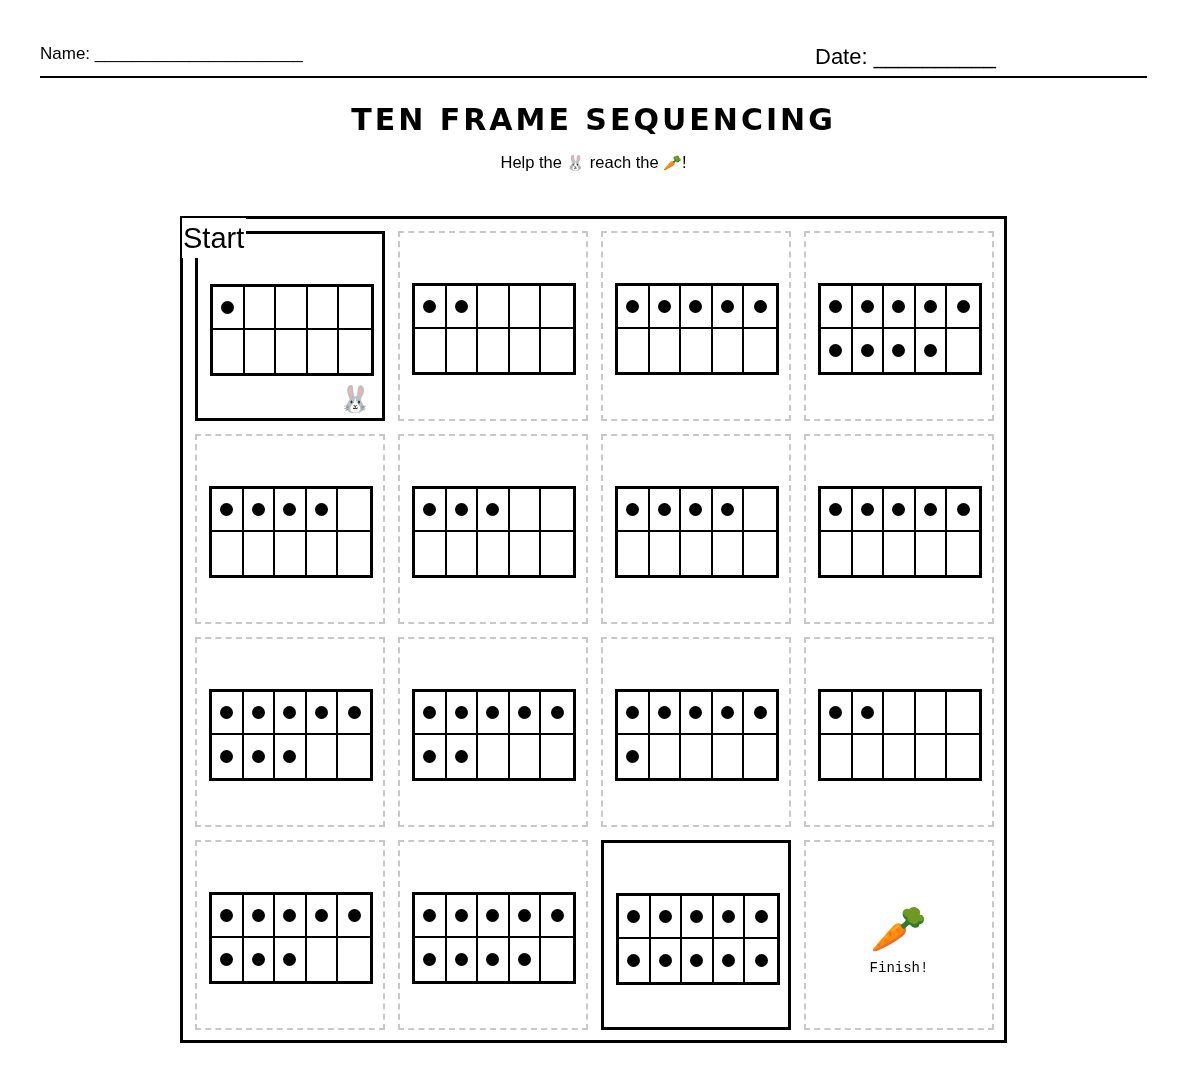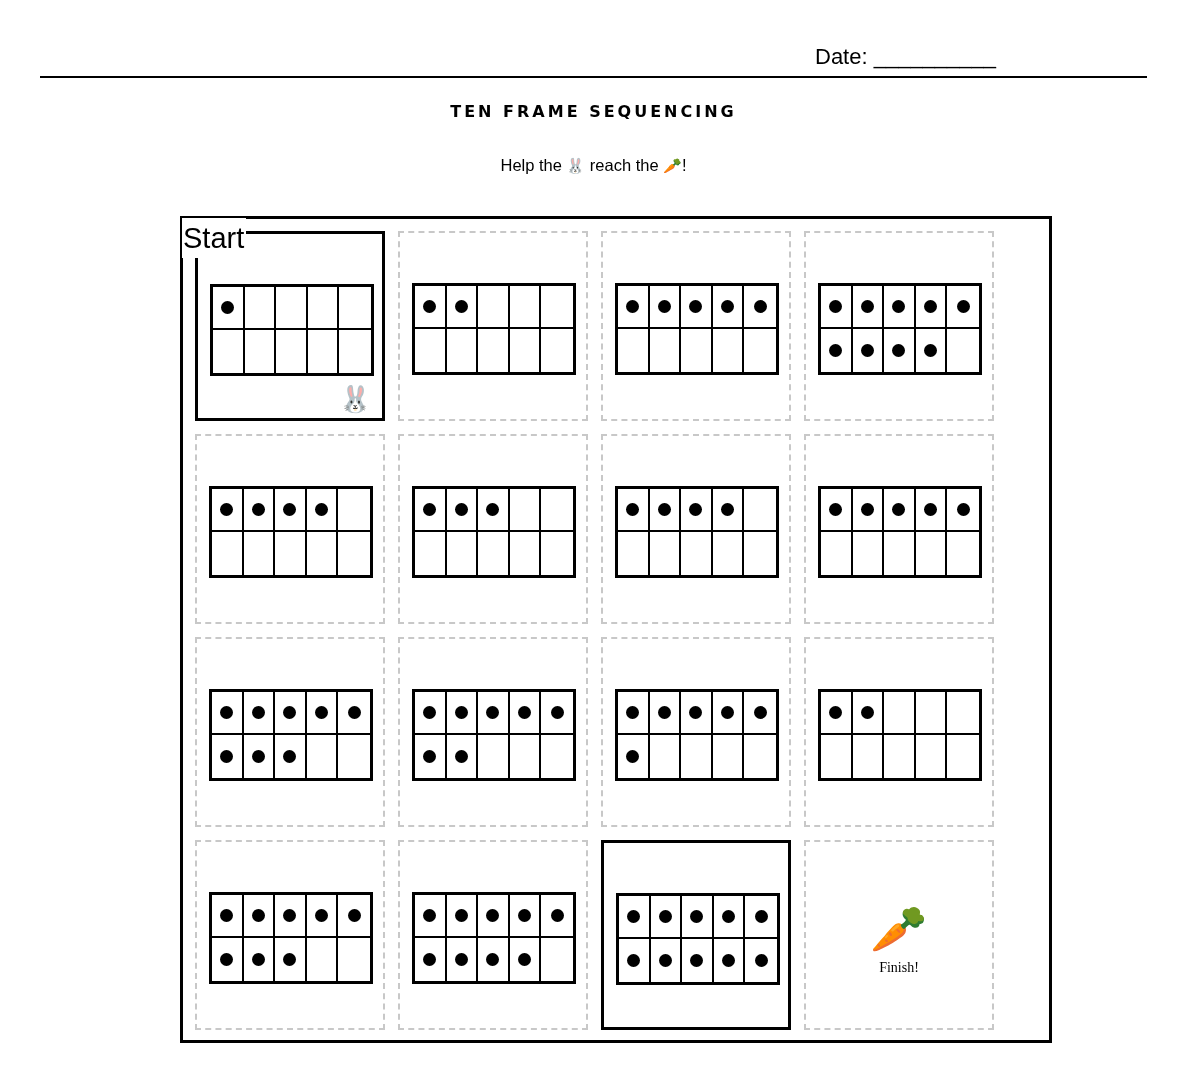--- a/index.html
+++ b/index.html
@@ -1,41 +1,42 @@
 <!DOCTYPE html>
 <html><head>
 <meta charset="utf-8">
 <style>
   html, body { margin:0; padding:0; background:#ffffff; }
   body { width:1187px; height:1084px; position:relative; font-family:"DejaVu Sans", "Liberation Sans", sans-serif; color:#000; overflow:hidden; }
   .header { position:absolute; left:40px; top:42px; width:1107px; height:34px; border-bottom:2px solid #000; }
   .hdr-name { position:absolute; left:0; top:2px; font-size:17px; font-family:"Liberation Sans", sans-serif; }
   .hdr-date { position:absolute; left:775px; top:2px; font-size:22px; font-family:"Liberation Sans", sans-serif; }
-  .title { position:absolute; left:0; width:1187px; top:102px; text-align:center; font-size:16px; font-weight:bold; letter-spacing:3px; font-family:"DejaVu Sans", sans-serif; }
-  .instr { position:absolute; left:0; width:1187px; top:152px; text-align:center; font-size:16.5px; line-height:27px; font-family:"Liberation Sans", sans-serif; }
+  .title { position:absolute; left:0; width:1187px; top:102px; text-align:center; font-size:30px; font-weight:bold; letter-spacing:3px; font-family:"DejaVu Sans", sans-serif; }
+  .instr { position:absolute; left:0; width:1187px; top:152px; text-align:center; font-size:16.5px; line-height:21px; font-family:"Liberation Sans", sans-serif; }
   .instr b { font-weight:bold; }
   .emoji { display:inline-block; font-size:15px; }
-  .maze { position:absolute; left:180px; top:216px; width:821px; height:821px; border:3px solid #000;padding-left:45px; }
+  .maze { position:absolute; left:180px; top:216px; width:821px; height:821px; border:3px solid #000; }
   .grid { position:absolute; left:12px; top:12px; display:grid; grid-template-columns:repeat(4,190px); grid-template-rows:repeat(4,190px); column-gap:13px; row-gap:13px; }
   .cell { position:relative; box-sizing:border-box; width:190px; height:190px; border:2px dashed #c8c8c8; background:#fff; }
   .cell.solid { border:3px solid #000; }
   .tf { position:absolute; left:12px; top:50px; width:164px; height:92px; box-sizing:border-box; border:3px solid #000; display:grid; grid-template-columns:repeat(5,1fr); grid-template-rows:repeat(2,1fr); }
   .tf .sq { box-sizing:border-box; border-right:2px solid #000; border-bottom:2px solid #000; display:flex; align-items:center; justify-content:center; }
   .tf .sq:nth-child(5n) { border-right:none; }
   .tf .sq:nth-child(n+6) { border-bottom:none; }
   .dot { width:13px; height:13px; border-radius:50%; background:#000; }
   .start-label { position:absolute; left:-1px; top:-1px; background:#fff; font-size:29px; line-height:40px; padding:0 2px 0 1px; font-family:"Liberation Sans", sans-serif; z-index:3; }
   .bunny { position:absolute; right:10px; bottom:4px; font-size:26px; }
   .carrot { position:absolute; left:0; width:100%; top:62px; text-align:center; font-size:46px; line-height:50px; }
-  .finish-label { position:absolute; left:0; width:100%; top:118px; text-align:center; font-size:14px; font-family:Liberation Serif, serif; }
+  .finish-label { position:absolute; left:0; width:100%; top:118px; text-align:center; font-size:14px; font-family:Liberation Mono, monospace; }
 </style>
 </head>
 <body>
 
 <div class="header">
+  <span class="hdr-name">Name: ______________________</span>
   <span class="hdr-date">Date: __________</span>
 </div>
 
 <div class="title">TEN FRAME SEQUENCING</div>
 
 <div class="instr">
   <div>
     <span>Help the</span>
     <span class="emoji">🐰</span>
     <span>reach the</span>

